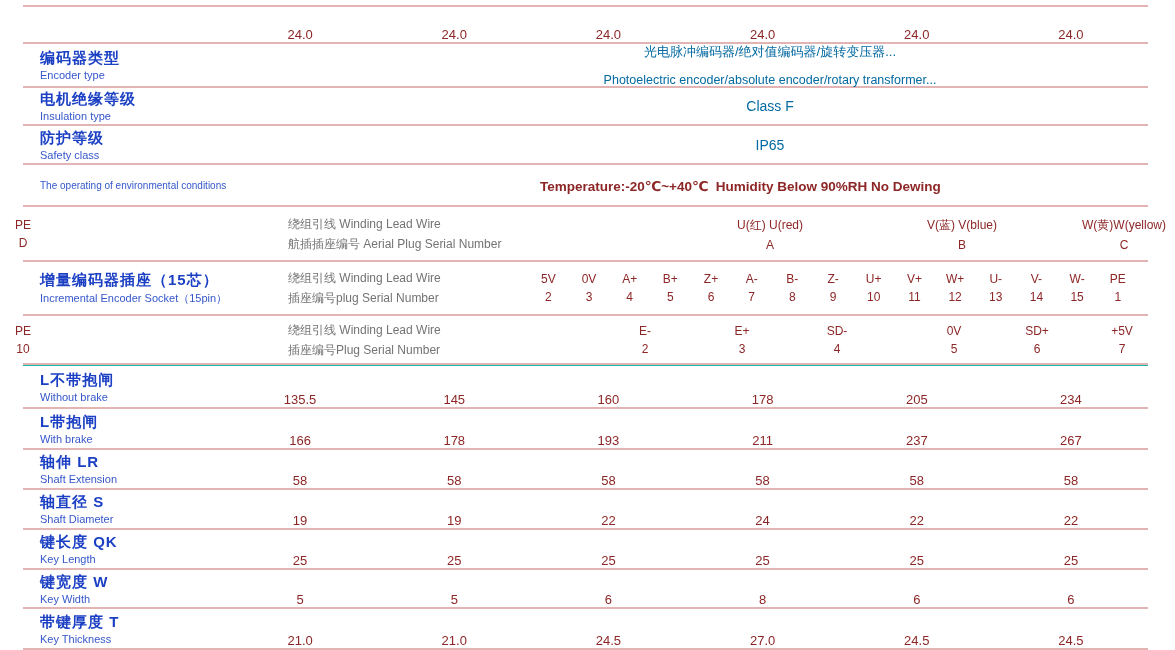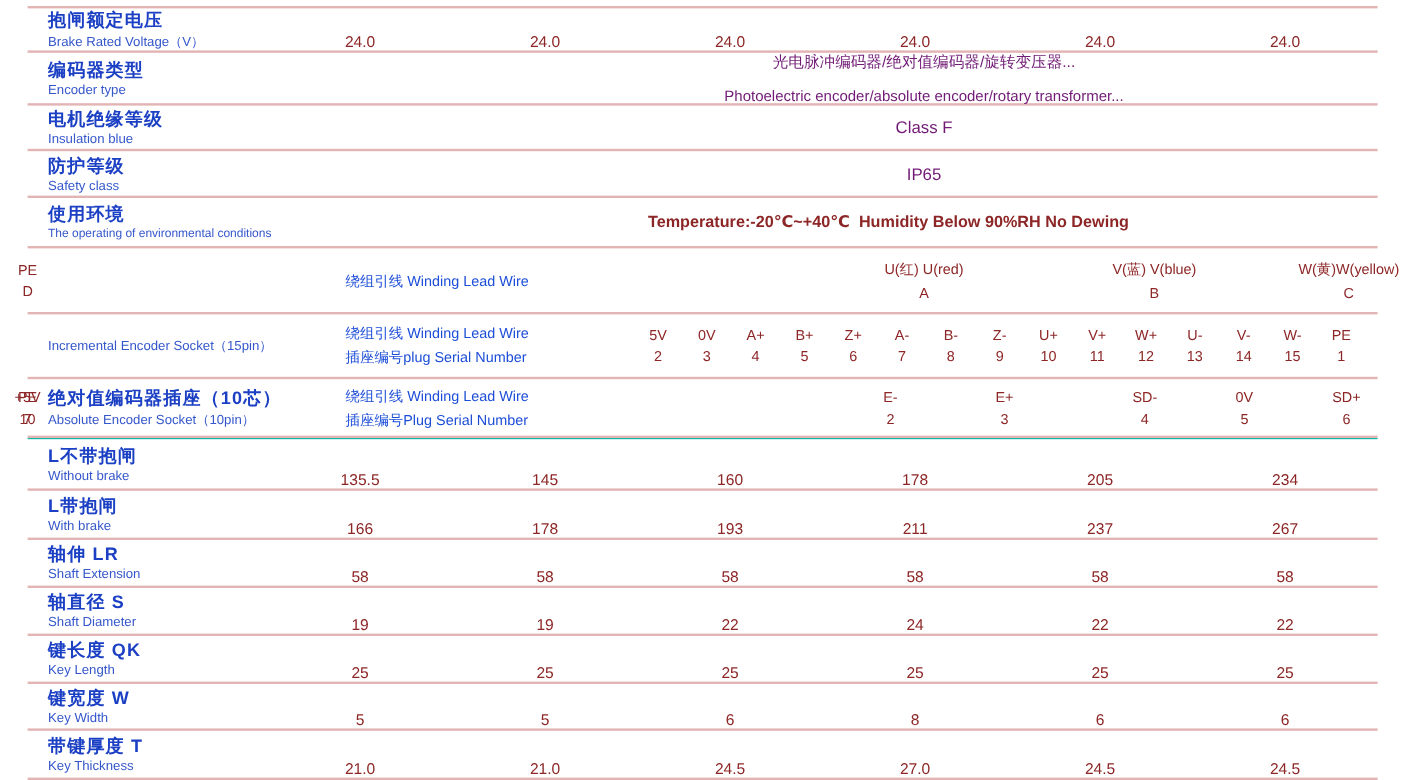--- a/index.html
+++ b/index.html
@@ -17,30 +17,30 @@
   
   .label{position:absolute;left:17px;top:50%;transform:translateY(-50%);}
   .zh{color:#1c40c4;font-size:15px;font-weight:bold;letter-spacing:1px;white-space:nowrap;}
   .en{color:#3557cb;font-size:11px;margin-top:1px;white-space:nowrap;}
   .en.small{font-size:10px;}
   
   .vals6{position:absolute;left:200px;right:0;top:0;bottom:0;display:flex;align-items:flex-end;}
   .vals6 .v{flex:1;text-align:center;color:#8d2626;font-size:13px;}
   
   .cval{position:absolute;left:747px;top:50%;transform:translate(-50%,-50%);
-        color:#701a75;font-size:14px;text-align:center;white-space:nowrap;}
+        color:#0369a1;font-size:14px;text-align:center;white-space:nowrap;}
   .cval .z{font-size:13px;}
   .cval .e{font-size:12.5px;margin-top:12px;}
   
   .lval{position:absolute;left:517px;top:50%;transform:translateY(-50%);color:#8d2626;}
   .lval .z{font-size:13px;font-weight:bold;white-space:pre;}
   .lval .e{font-size:13.5px;font-weight:600;white-space:pre;margin-top:1px;}
   
   .sub{position:absolute;left:265px;top:50%;transform:translateY(-50%);
-       color:#1d4ed8;font-size:12px;line-height:20px;white-space:nowrap;}
+       color:#737373;font-size:12px;line-height:20px;white-space:nowrap;}
   
   .pin{display:flex;flex-direction:column;align-items:center;gap:4px;}
   .pin .sig,.pin .num{color:#8d2626;font-size:12px;white-space:nowrap;}
   .pins15{position:absolute;left:505px;right:10px;top:0;bottom:0;display:flex;align-items:center;}
   .pins15 .pin{flex:1;}
   .pinsabs .pin{position:absolute;top:50%;transform:translate(-50%,-50%);}
   .wind .pin:nth-child(1){left:560px}
   .wind .pin:nth-child(2){left:747px}
   .wind .pin:nth-child(3){left:939px}
   .wind .pin:nth-child(4){left:1101px}
@@ -51,24 +51,20 @@
   .abs10 .pin:nth-child(5){left:931px}
   .abs10 .pin:nth-child(6){left:1014px}
   .abs10 .pin:nth-child(7){left:1099px}
 </style>
 </head>
 <body>
 
 <div class="sheet">
 
   <div class="row" style="height:35px">
-    <div class="label">
-      <div class="zh">抱闸额定电压</div>
-      <div class="en">Brake Rated Voltage（V）</div>
-    </div>
     <div class="vals6">
       <span class="v">24.0</span>
       <span class="v">24.0</span>
       <span class="v">24.0</span>
       <span class="v">24.0</span>
       <span class="v">24.0</span>
       <span class="v">24.0</span>
     </div>
   </div>
 
@@ -79,46 +75,46 @@
     </div>
     <div class="cval">
       <div class="z">光电脉冲编码器/绝对值编码器/旋转变压器...</div>
       <div class="e">Photoelectric encoder/absolute encoder/rotary transformer...</div>
     </div>
   </div>
 
   <div class="row" style="height:36px">
     <div class="label">
       <div class="zh">电机绝缘等级</div>
-      <div class="en">Insulation blue</div>
+      <div class="en">Insulation type</div>
     </div>
     <div class="cval">Class F</div>
   </div>
 
   <div class="row" style="height:37px">
     <div class="label">
       <div class="zh">防护等级</div>
       <div class="en">Safety class</div>
     </div>
     <div class="cval">IP65</div>
   </div>
 
   <div class="row" style="height:40px">
     <div class="label">
-      <div class="zh">使用环境</div>
       <div class="en small">The operating of environmental conditions</div>
     </div>
     <div class="lval">
       <div class="e">Temperature:-20℃~+40℃  Humidity Below 90%RH No Dewing</div>
     </div>
   </div>
 
   <div class="row pinsabs wind" style="height:53px">
     <div class="sub">
       <div>绕组引线 Winding Lead Wire</div>
+      <div>航插插座编号 Aerial Plug Serial Number</div>
     </div>
     <div class="pin">
       <span class="sig">U(红) U(red)</span>
       <span class="num">A</span>
     </div>
     <div class="pin">
       <span class="sig">V(蓝) V(blue)</span>
       <span class="num">B</span>
     </div>
     <div class="pin">
@@ -126,20 +122,21 @@
       <span class="num">C</span>
     </div>
     <div class="pin">
       <span class="sig">PE</span>
       <span class="num">D</span>
     </div>
   </div>
 
   <div class="row" style="height:52px">
     <div class="label">
+      <div class="zh">增量编码器插座（15芯）</div>
       <div class="en">Incremental Encoder Socket（15pin）</div>
     </div>
     <div class="sub">
       <div>绕组引线 Winding Lead Wire</div>
       <div>插座编号plug Serial Number</div>
     </div>
     <div class="pins15">
       <div class="pin">
         <span class="sig">5V</span>
         <span class="num">2</span>
@@ -197,24 +194,20 @@
         <span class="num">15</span>
       </div>
       <div class="pin">
         <span class="sig">PE</span>
         <span class="num">1</span>
       </div>
     </div>
   </div>
 
   <div class="row pinsabs abs10" style="height:47px">
-    <div class="label">
-      <div class="zh">绝对值编码器插座（10芯）</div>
-      <div class="en">Absolute Encoder Socket（10pin）</div>
-    </div>
     <div class="sub">
       <div>绕组引线 Winding Lead Wire</div>
       <div>插座编号Plug Serial Number</div>
     </div>
     <div class="pin">
       <span class="sig">E-</span>
       <span class="num">2</span>
     </div>
     <div class="pin">
       <span class="sig">E+</span>

